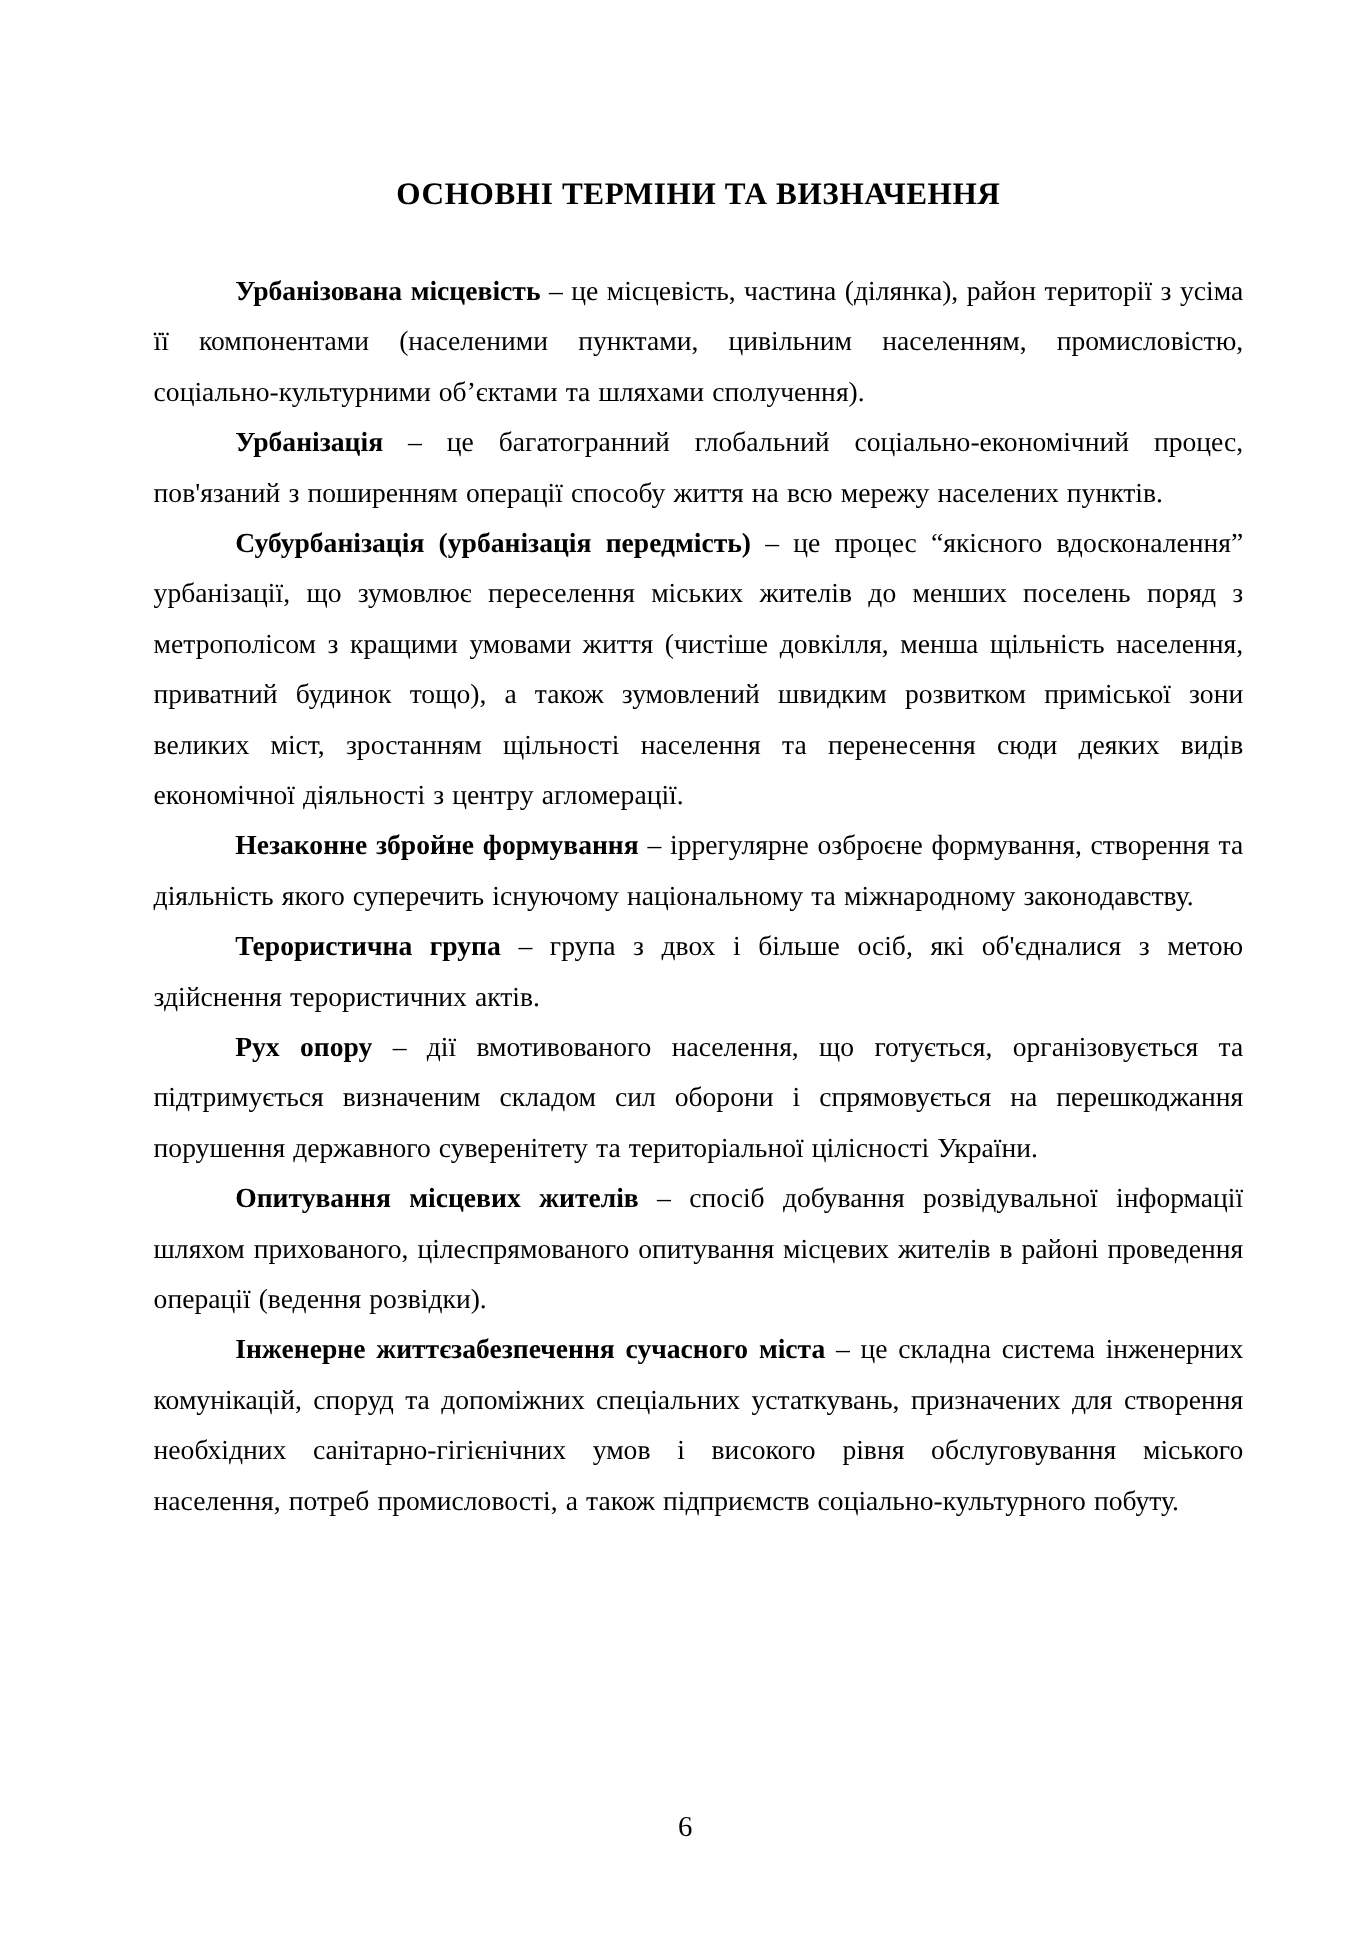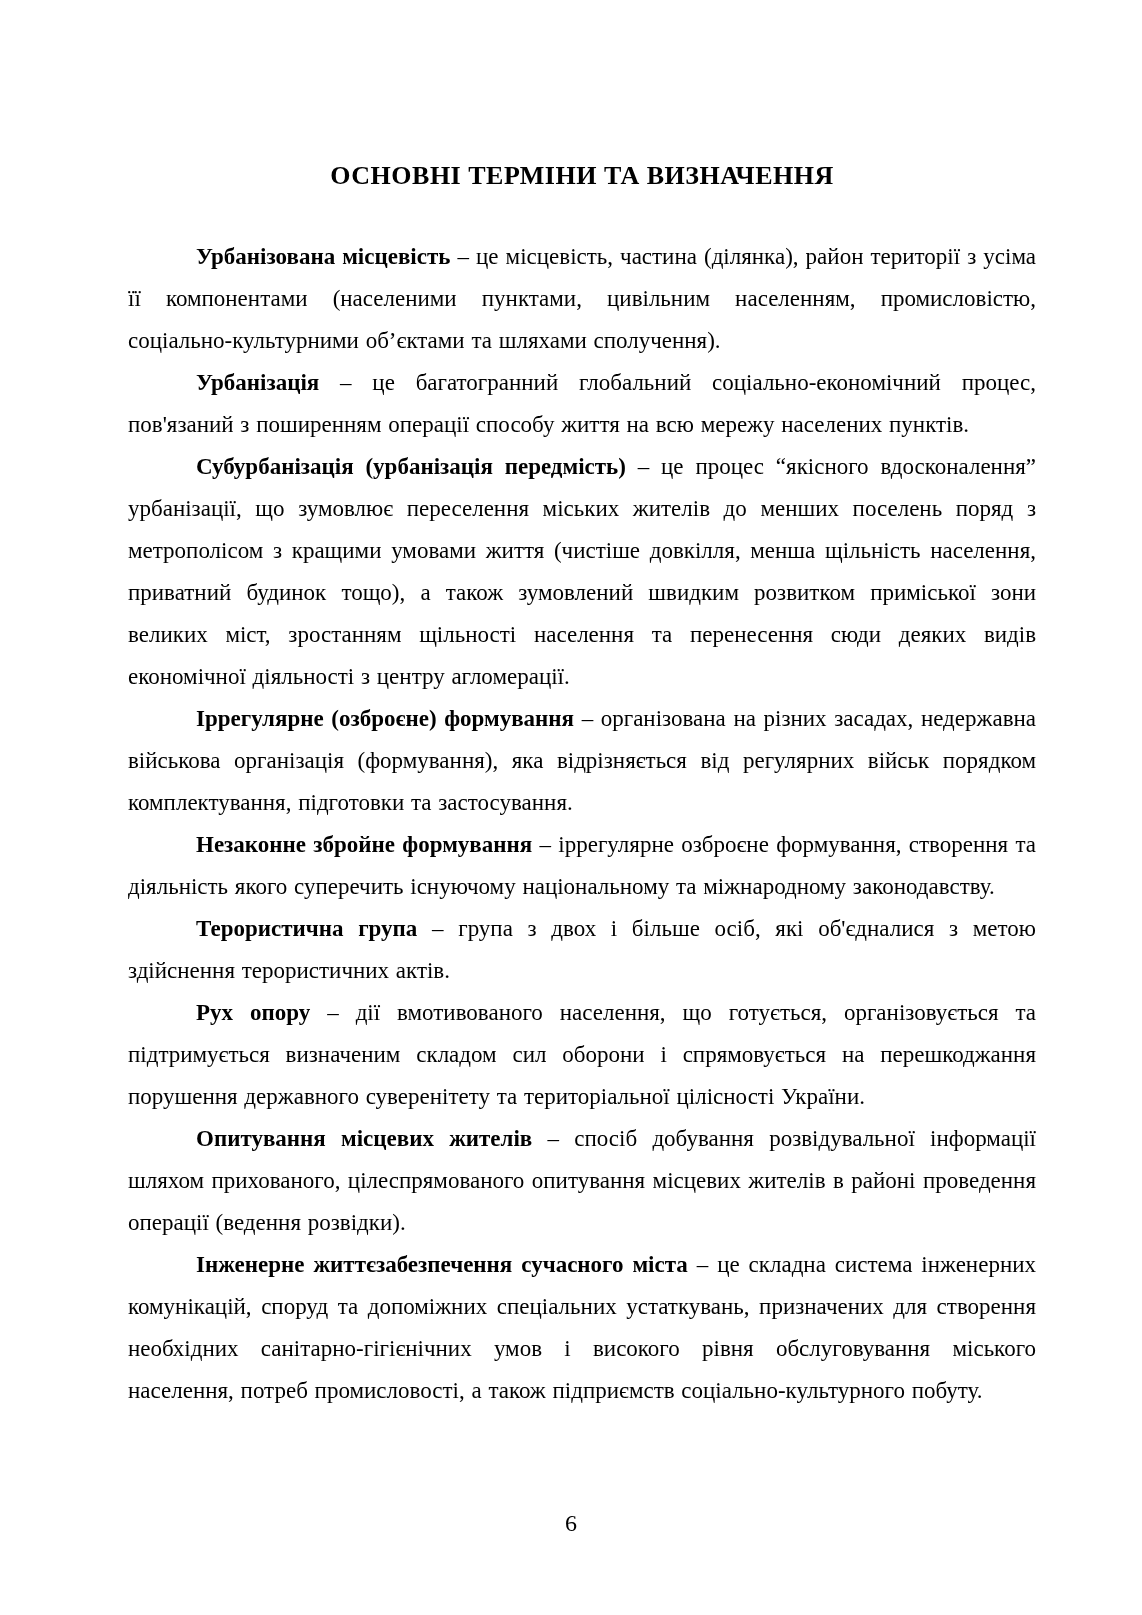--- a/index.html
+++ b/index.html
@@ -12,21 +12,21 @@
     position: relative;
     width: 1142px;
     height: 1615px;
     background: #ffffff;
     color: #000000;
     overflow: hidden;
   }
   .content {
     position: absolute;
     left: 128px;
-    top: 160px;
+    top: 146px;
     width: 908px;
   }
   .doc-title {
     font-size: 26px;
     font-weight: bold;
     text-align: center;
     margin: 0 0 44px 0;
     line-height: 32px;
     letter-spacing: 0.5px;
   }
@@ -54,21 +54,20 @@
 <div class="page">
   <div class="content">
     <h1 class="doc-title">ОСНОВНІ ТЕРМІНИ ТА ВИЗНАЧЕННЯ</h1>
 
     <p class="term-para"><b>Урбанізована місцевість</b><span> – це місцевість, частина (ділянка), район території з усіма її компонентами (населеними пунктами, цивільним населенням, промисловістю, соціально-культурними об’єктами та шляхами сполучення).</span></p>
 
     <p class="term-para"><b>Урбанізація</b><span> – це багатогранний глобальний соціально-економічний процес, пов'язаний з поширенням операції способу життя на всю мережу населених пунктів.</span></p>
 
     <p class="term-para"><b>Субурбанізація (урбанізація передмість)</b><span> – це процес “якісного вдосконалення” урбанізації, що зумовлює переселення міських жителів до менших поселень поряд з метрополісом з кращими умовами життя (чистіше довкілля, менша щільність населення, приватний будинок тощо), а також зумовлений швидким розвитком приміської зони великих міст, зростанням щільності населення та перенесення сюди деяких видів економічної діяльності з центру агломерації.</span></p>
 
-    <p class="term-para"><b>Іррегулярне (озброєне) формування</b><span> – організована на різних засадах, недержавна військова організація (формування), яка відрізняється від регулярних військ порядком комплектування, підготовки та застосування.</span></p>
 
     <p class="term-para"><b>Незаконне збройне формування</b><span> – іррегулярне озброєне формування, створення та діяльність якого суперечить існуючому національному та міжнародному законодавству.</span></p>
 
 
     <p class="term-para"><b>Терористична група</b><span> – група з двох і більше осіб, які об'єдналися з метою здійснення терористичних актів.</span></p>
 
     <p class="term-para"><b>Рух опору</b><span> – дії вмотивованого населення, що готується, організовується та підтримується визначеним складом сил оборони і спрямовується на перешкоджання порушення державного суверенітету та територіальної цілісності України.</span></p>
 
     <p class="term-para"><b>Опитування місцевих жителів</b><span> – спосіб добування розвідувальної інформації шляхом прихованого, цілеспрямованого опитування місцевих жителів в районі проведення операції (ведення розвідки).</span></p>
 

